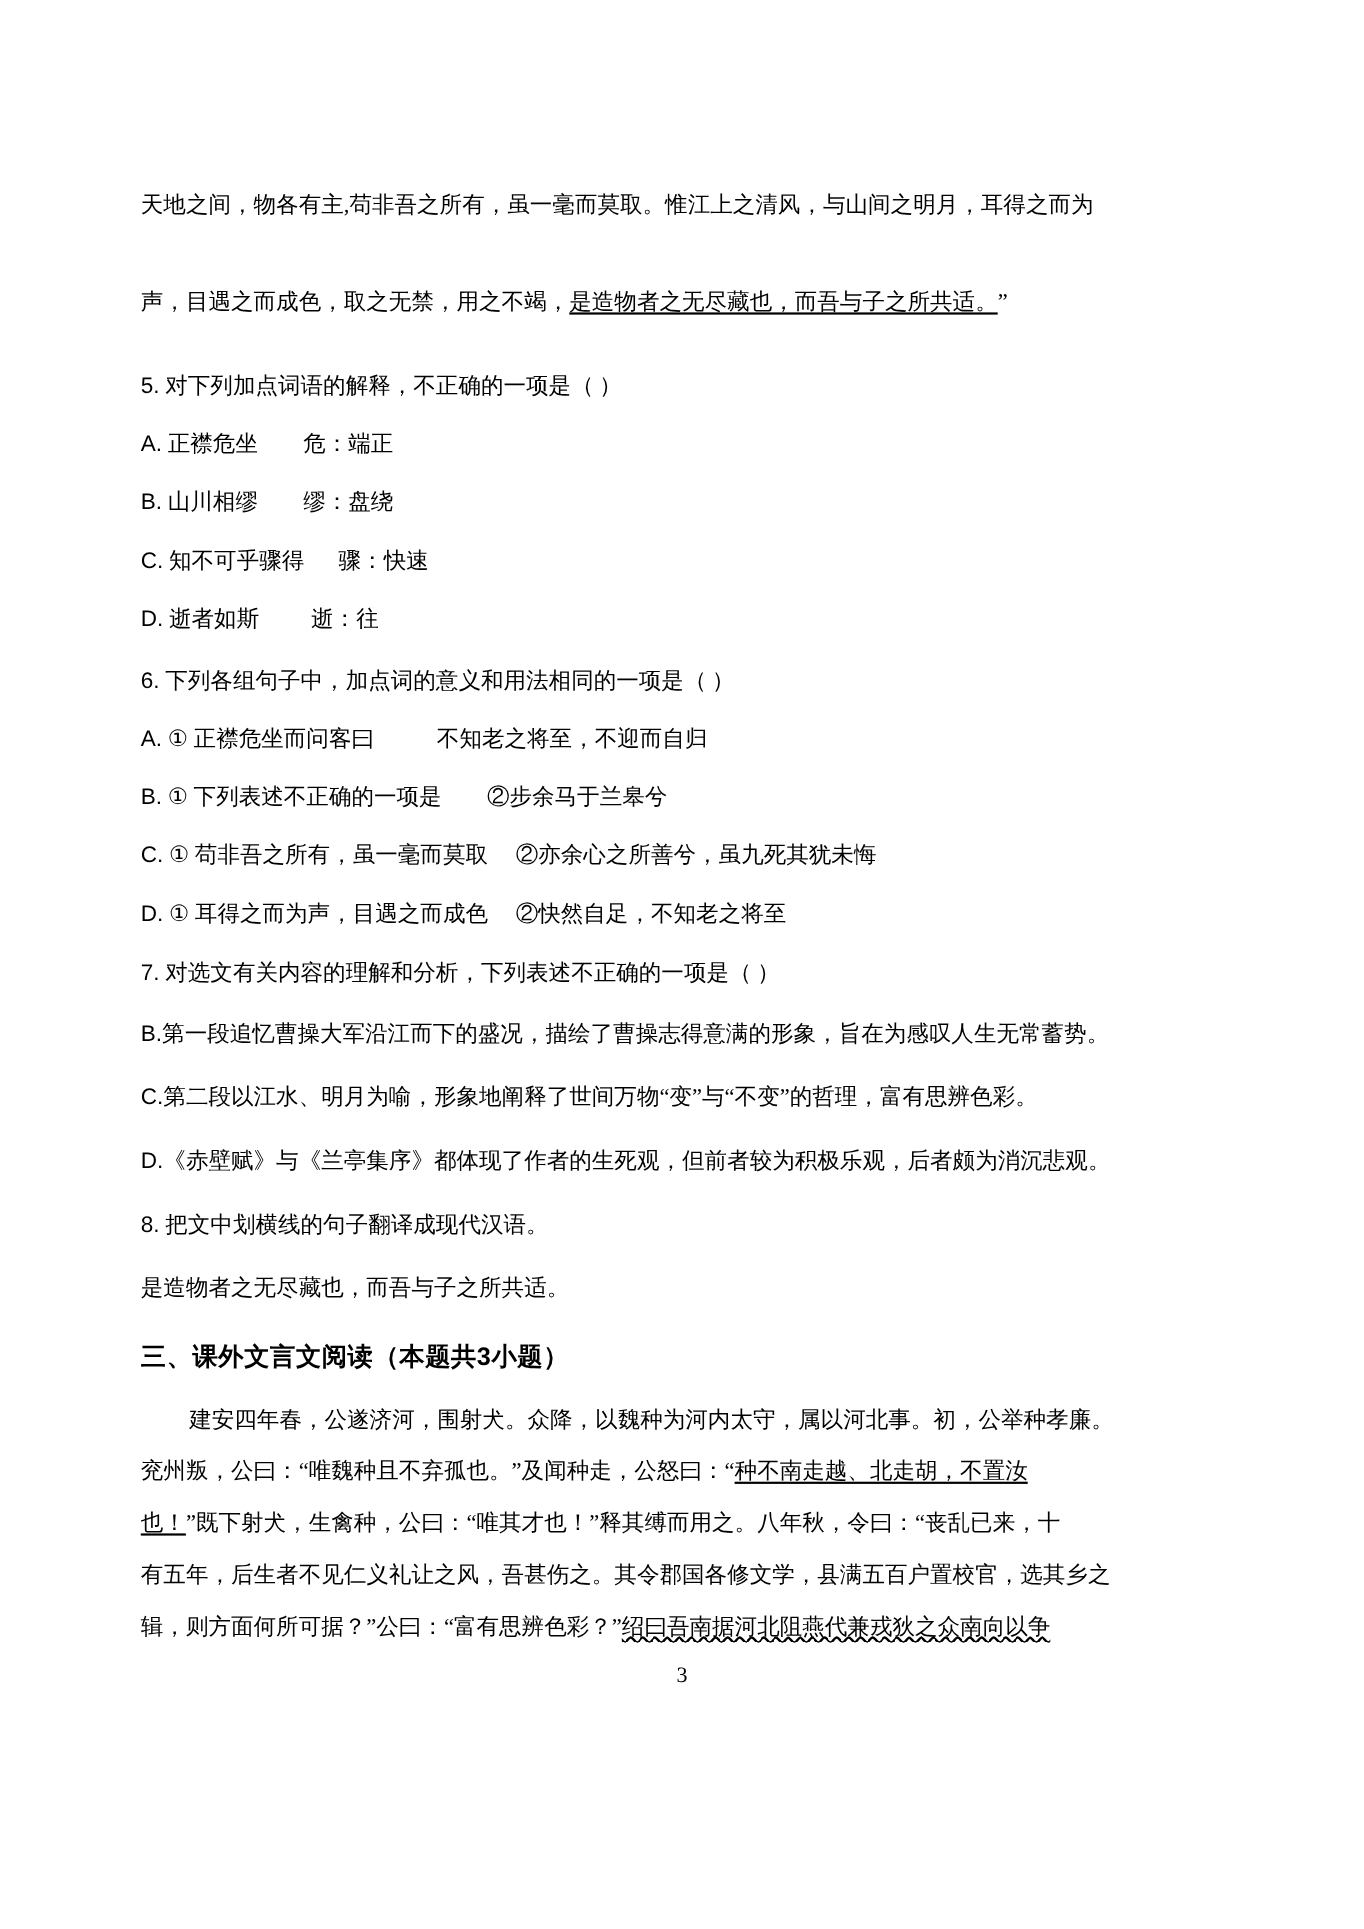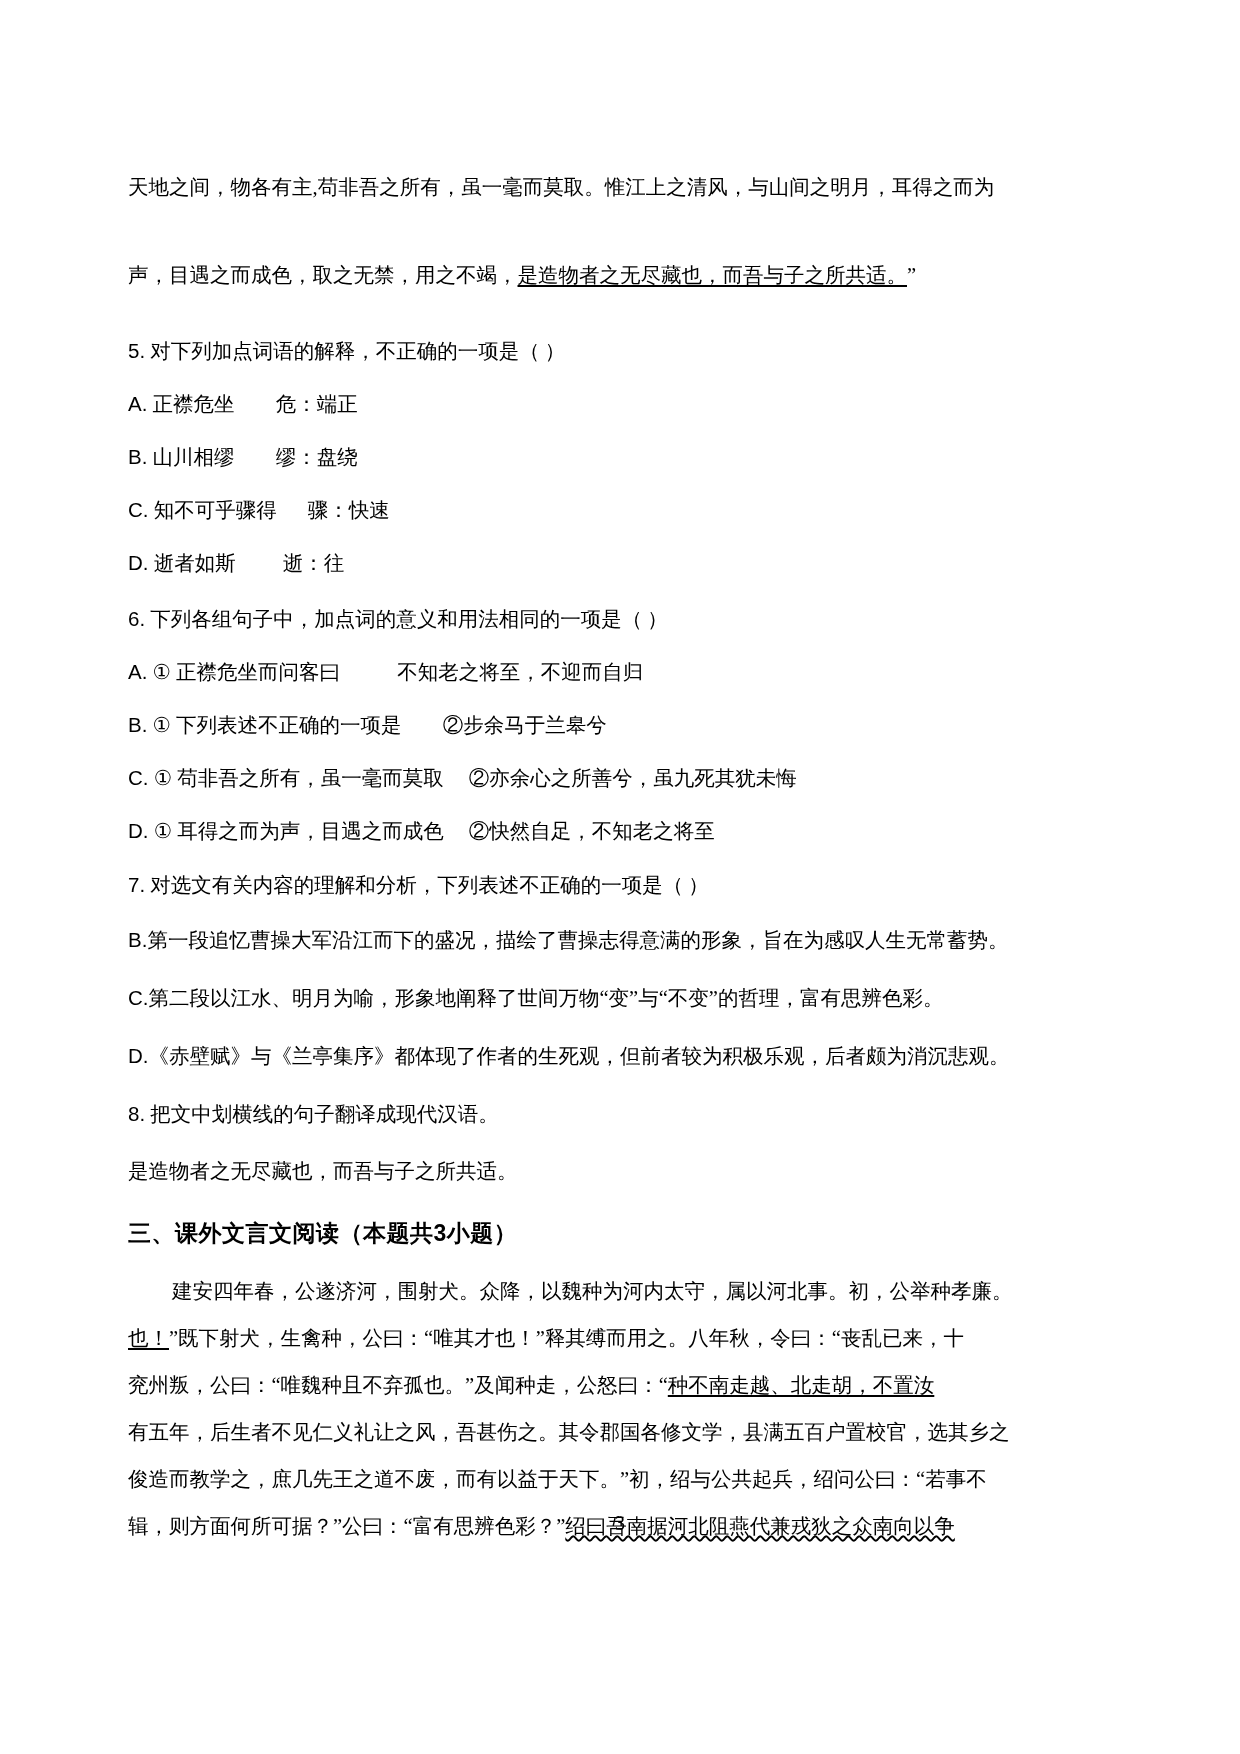--- a/index.html
+++ b/index.html
@@ -195,30 +195,29 @@
     </div>
 
     <div style="height:8px"></div>
 
 
     <div style="height:4px"></div>
 
     <div class="body-line indent2">建安四年春，公遂济河，围射犬。众降，以魏种为河内太守，属以河北事。初，公举种孝廉。</div>
 
     <div class="body-line">
+      <span>兖州叛，公曰：“唯魏种且不弃孤也。”及闻种走，公怒曰：“</span><span class="u">种不南走越、北走胡，不置汝</span>
+    </div>
+
+    <div class="body-line">
       <span class="u">也！</span><span>”既下射犬，生禽种，公曰：“唯其才也！”释其缚而用之。八年秋，令曰：“丧乱已来，十</span>
     </div>
 
-    <div class="body-line">
-      <span>兖州叛，公曰：“唯魏种且不弃孤也。”及闻种走，公怒曰：“</span><span class="u">种不南走越、北走胡，不置汝</span>
-    </div>
-
     <div class="body-line">有五年，后生者不见仁义礼让之风，吾甚伤之。其令郡国各修文学，县满五百户置校官，选其乡之</div>
 
-    <div class="body-line">俊造而教学之，庶几先王之道不废，而有以益于天下。”初，绍与公共起兵，绍问公曰：“若事不</div>
 
     <div class="body-line">
       <span>辑，则方面何所可据？”公曰：“富有思辨色彩？”</span><span class="wavy">绍曰吾南据河北阻燕代兼戎狄之众南向以争</span>
     </div>
 
   </div>
 
   <div class="pagenum">3</div>
 </div>
 

